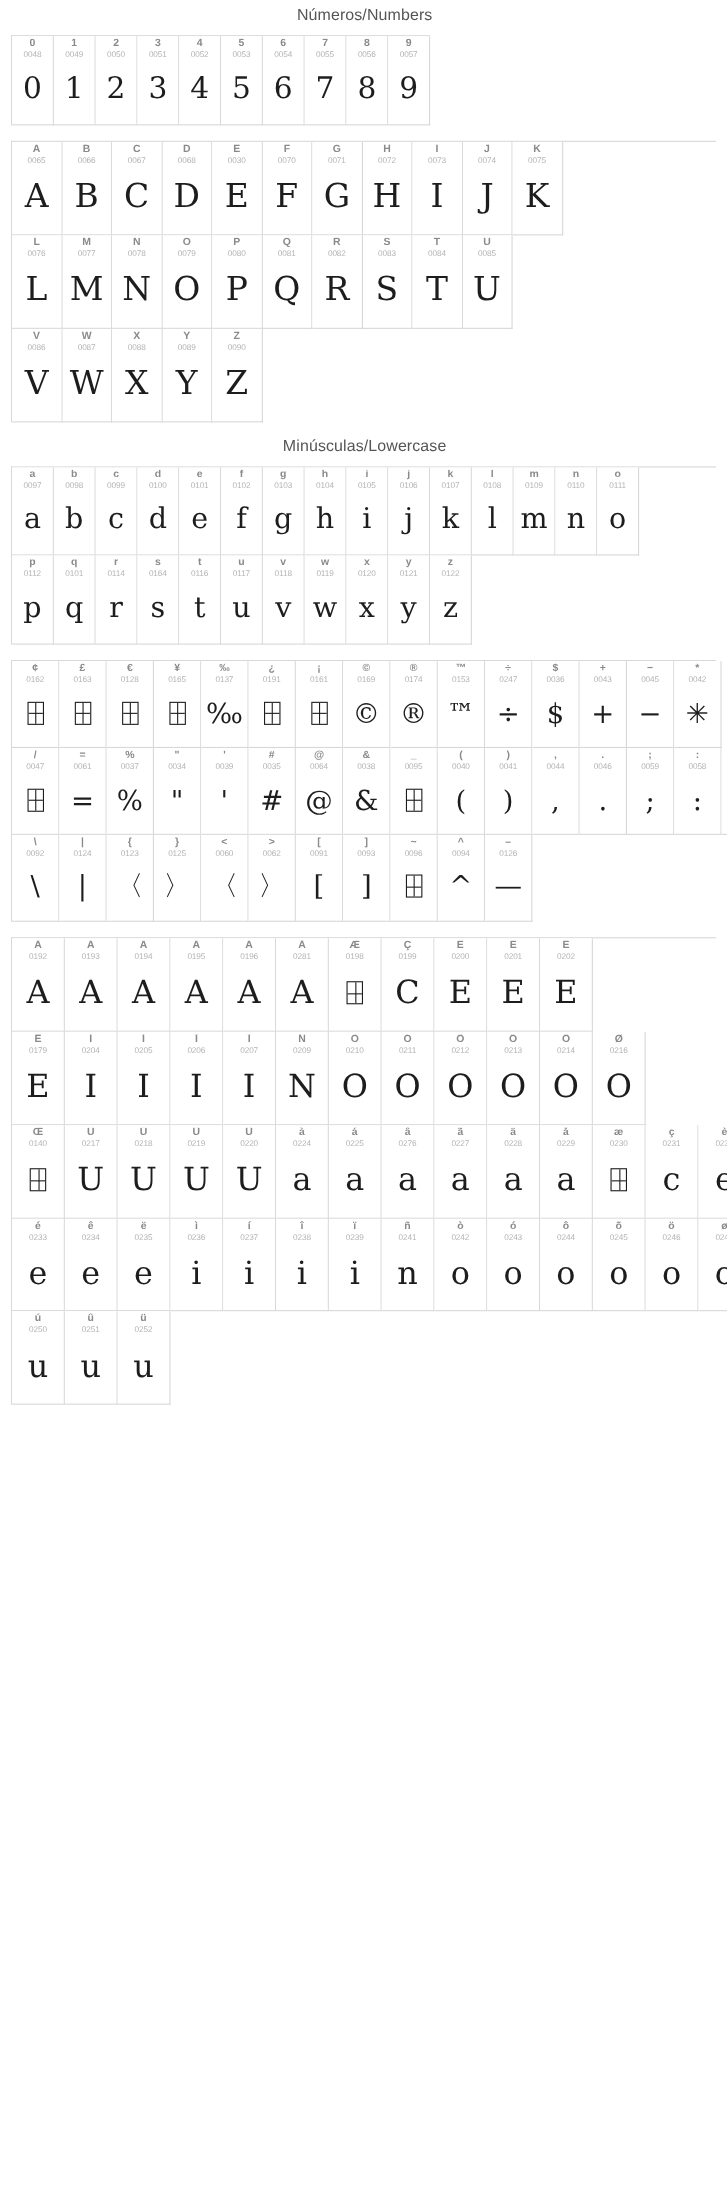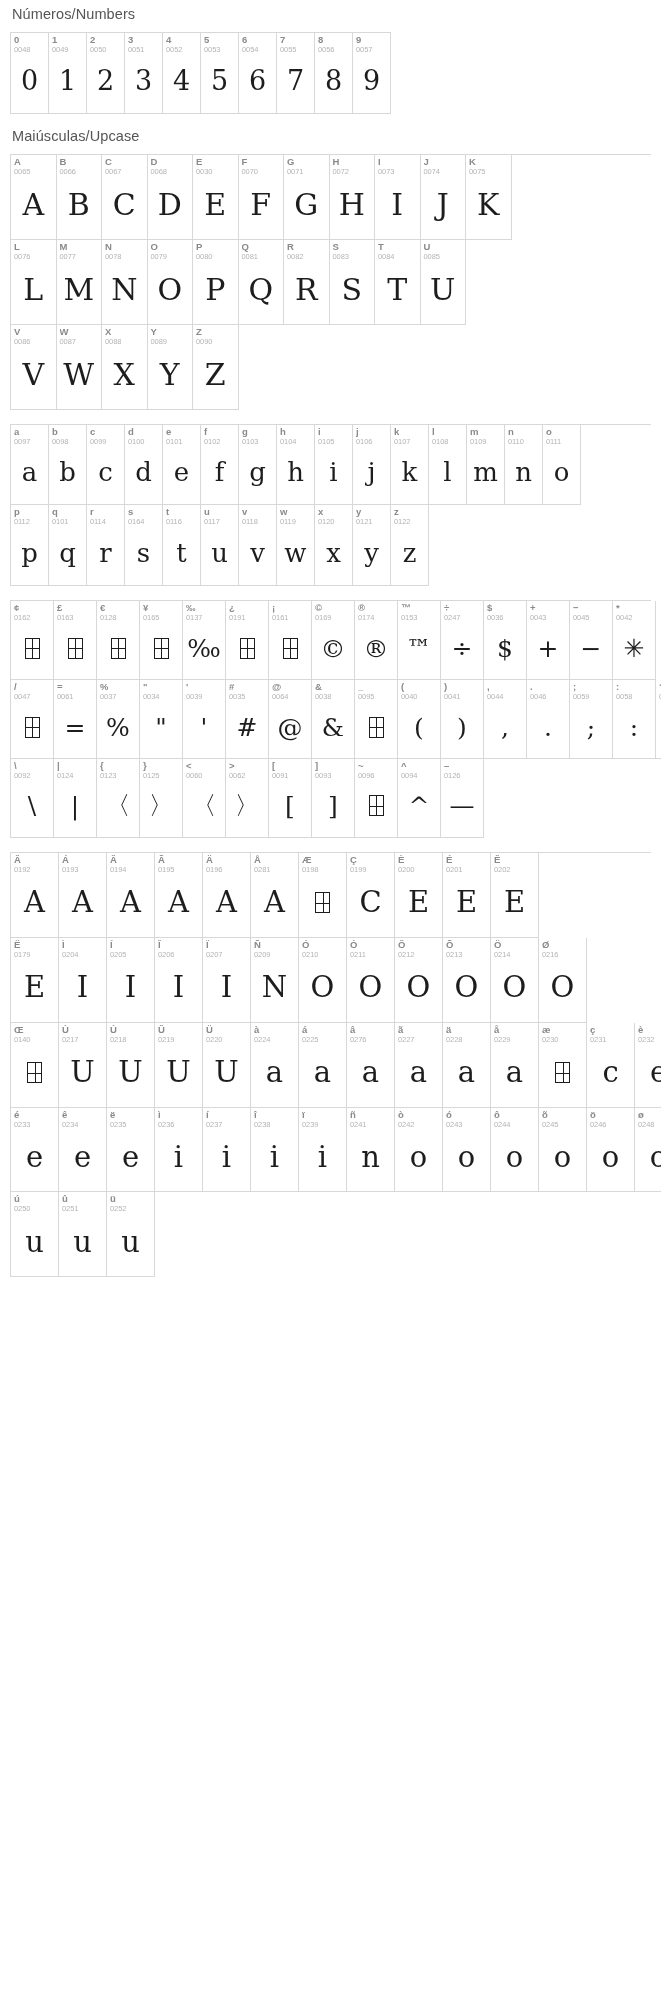--- a/index.html
+++ b/index.html
@@ -10,20 +10,21 @@
     font-family: "Liberation Sans", sans-serif;
   }
   body {
     width: 661px;
     min-height: 2004px;
     padding: 0 0 20px 0;
   }
   .page {
     width: 661px;
     padding: 0 10px;
+    text-align: center;
   }
   .section {
     margin: 0 0 14px 0;
   }
   .section-title {
     font-size: 14.5px;
     color: #555555;
     font-weight: 400;
     margin: 14px 0 10px 2px;
     letter-spacing: 0.1px;
@@ -194,21 +195,20 @@
               <div class="meta">
                 <span class="ch">9</span>
                 <span class="code">0057</span>
               </div>
               <div class="big">9</div>
             </div>
           </div>
         </div>
       </div>
       <div class="section">
-        <div class="section-title">Maiúsculas/Upcase</div>
         <div class="glyph-grid grid-upper">
           <div class="grid-row">
             <div class="cell">
               <div class="meta">
                 <span class="ch">A</span>
                 <span class="code">0065</span>
               </div>
               <div class="big">A</div>
             </div>
             <div class="cell">
@@ -387,20 +387,21 @@
               <div class="meta">
                 <span class="ch">Z</span>
                 <span class="code">0090</span>
               </div>
               <div class="big">Z</div>
             </div>
           </div>
         </div>
       </div>
       <div class="section">
+        <div class="section-title">Minúsculas/Lowercase</div>
         <div class="glyph-grid grid-lower">
           <div class="grid-row">
             <div class="cell">
               <div class="meta">
                 <span class="ch">a</span>
                 <span class="code">0097</span>
               </div>
               <div class="big">a</div>
             </div>
             <div class="cell">

